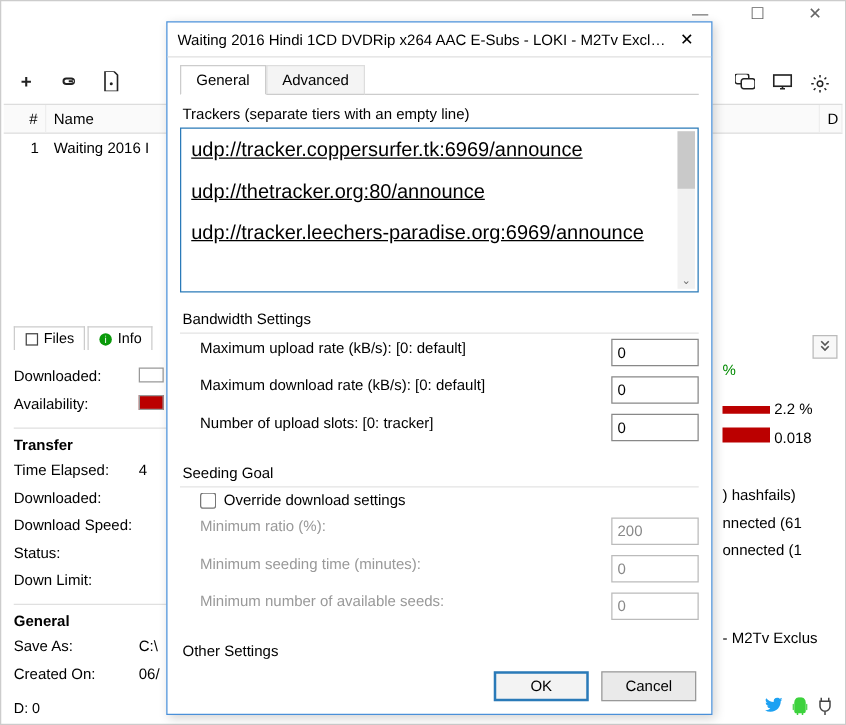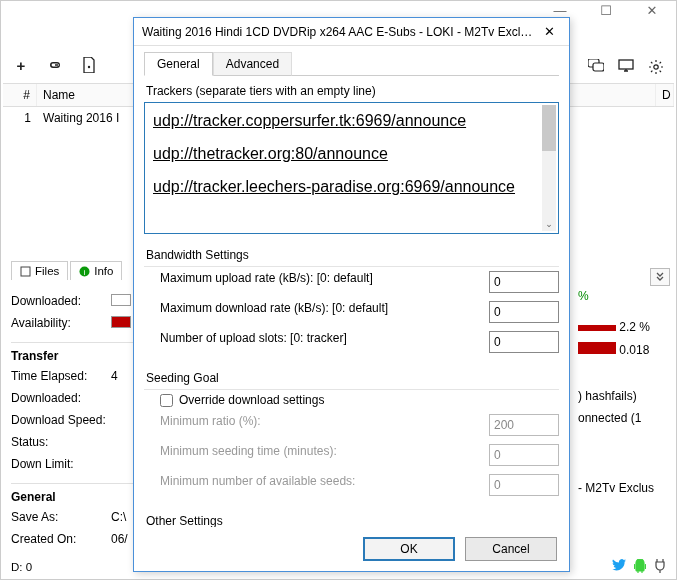--- a/index.html
+++ b/index.html
@@ -53,21 +53,21 @@
 .trackers-sb .arr.dn { bottom: 0; }
 .fs-title { font-size: 12px; margin: 14px 0 2px 2px; }
 .setting { display: flex; align-items: flex-start; padding: 4px 0 4px 16px; }
 .setting .slab { flex: 1; font-size: 12px; }
 .setting input[type=text] { width: 70px; border: 1px solid #888; padding: 3px 4px; font-size: 12px; }
 .setting.disabled .slab { color: #999; }
 .setting.disabled input[type=text] { color: #888; background: #fff; border-color: #bbb; }
 .chk { display: flex; align-items: center; gap: 6px; font-size: 12px; padding: 3px 0 3px 16px; }
 .chk input { width: 13px; height: 13px; }
 .dlg-btns { display: flex; justify-content: flex-end; gap: 10px; padding: 10px 12px; }
-.dlg-btns button { width: 92px; height: 24px; font-size: 12px; background: #eaeaea; border: 1px solid #999; cursor: pointer; }
+.dlg-btns button { width: 76px; height: 24px; font-size: 12px; background: #eaeaea; border: 1px solid #999; cursor: pointer; }
 .dlg-btns button.ok { border: 2px solid #2a7ab8; background: #f3f3f3; }
 hr.sep { border: none; border-top: 1px solid #e4e4e4; margin: 4px 0 0; }
 </style>
 </head>
 <body>
 
 <div class="bg">
   <div class="bg-winbtns">
     <span>—</span>
     <span>☐</span>
@@ -180,20 +180,21 @@
           <span>06/</span>
         </div>
     </div>
   </div>
 
   <div class="bg-rside">
     <div class="rrow" style="margin-top:24px"><span class="g">%</span></div>
     <div class="rrow" style="margin-top:8px"><span class="bar2" style="background:linear-gradient(#fff 50%,#b00 50%)"></span> <span>2.2 %</span></div>
     <div class="rrow"><span class="bar2"></span> <span>0.018</span></div>
     <div class="rrow" style="margin-top:24px">) hashfails)</div>
+    <div class="rrow">nnected (61</div>
     <div class="rrow">onnected (1</div>
     <div class="rrow" style="margin-top:48px">- M2Tv Exclus</div>
   </div>
 
   <div class="bg-status">
     <span>D: 0</span>
     <span class="icons">
       <span class="tw">
         <svg width="14" height="12" viewBox="0 0 14 12">
             <path d="M14 1.4a5.7 5.7 0 0 1-1.6.5A2.9 2.9 0 0 0 13.6.2a5.7 5.7 0 0 1-1.8.7A2.85 2.85 0 0 0 7 3.5 8.1 8.1 0 0 1 1 .5a2.85 2.85 0 0 0 .9 3.8A2.8 2.8 0 0 1 .6 4v.04a2.85 2.85 0 0 0 2.3 2.8 2.9 2.9 0 0 1-1.3.05 2.85 2.85 0 0 0 2.7 2A5.7 5.7 0 0 1 0 10.1 8.1 8.1 0 0 0 4.4 11.4c5.3 0 8.2-4.4 8.2-8.2v-.4A5.8 5.8 0 0 0 14 1.4z" fill="#1da1f2"></path>

